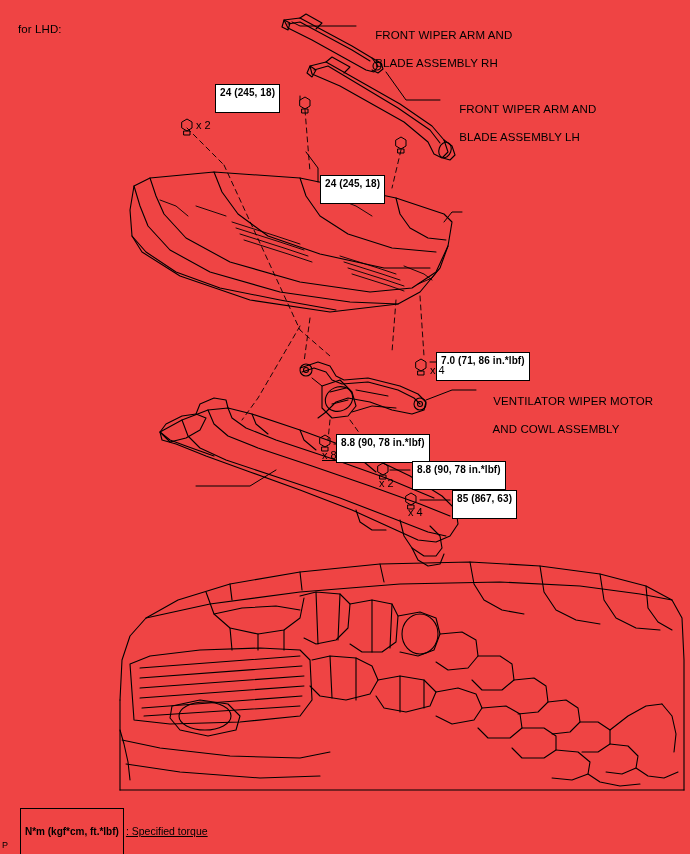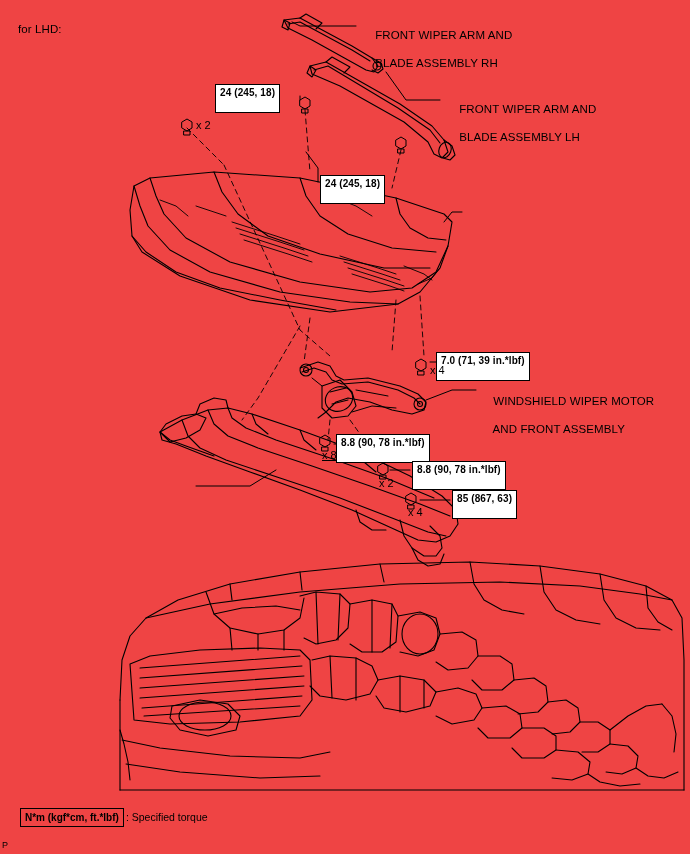--- a/index.html
+++ b/index.html
@@ -52,30 +52,31 @@
   }
   .legend {
     position: absolute;
     font-size: 10.5px;
     line-height: 13px;
     white-space: nowrap;
   }
   .legend .box {
     display: inline-block;
     border: 1px solid #000;
-    padding: 2px 4px;
+    padding: 16px 4px;
     font-weight: bold;
     font-size: 10px;
     vertical-align: middle;
   }
   .legend .txt {
     display: inline-block;
     vertical-align: middle;
     padding-left: 2px;
     font-weight: normal;
+    text-decoration: underline;
   }
   .corner {
     position: absolute;
     font-size: 9px;
     color: #000;
   }
 </style>
 </head>
 <body>
 
@@ -286,28 +287,28 @@
     <span>BLADE ASSEMBLY RH</span>
   </div>
 
   <div class="lbl" style="left:446px; top:88px;">
     <span>FRONT WIPER ARM AND</span><br>
     <span>BLADE ASSEMBLY LH</span>
   </div>
 
 
   <div class="lbl" style="left:480px; top:380px;">
-    <span>WINDSHIELD WIPER MOTOR</span><br>
-    <span>AND FRONT ASSEMBLY</span>
+    <span>VENTILATOR WIPER MOTOR</span><br>
+    <span>AND COWL ASSEMBLY</span>
   </div>
 
 
   <div class="torque" style="left:215px; top:84px;">24 (245, 18)</div>
   <div class="torque" style="left:320px; top:175px;">24 (245, 18)</div>
-  <div class="torque" style="left:436px; top:352px;">7.0 (71, 39 in.*lbf)</div>
+  <div class="torque" style="left:436px; top:352px;">7.0 (71, 86 in.*lbf)</div>
   <div class="torque" style="left:336px; top:434px;">8.8 (90, 78 in.*lbf)</div>
   <div class="torque" style="left:412px; top:461px;">8.8 (90, 78 in.*lbf)</div>
   <div class="torque" style="left:452px; top:490px;">85 (867, 63)</div>
 
   <div class="qty" style="left:196px; top:119px;">x 2</div>
   <div class="qty" style="left:430px; top:364px;">x 4</div>
   <div class="qty" style="left:322px; top:449px;text-decoration:underline;">x 8</div>
   <div class="qty" style="left:379px; top:477px;">x 2</div>
   <div class="qty" style="left:408px; top:506px;">x 4</div>
 

